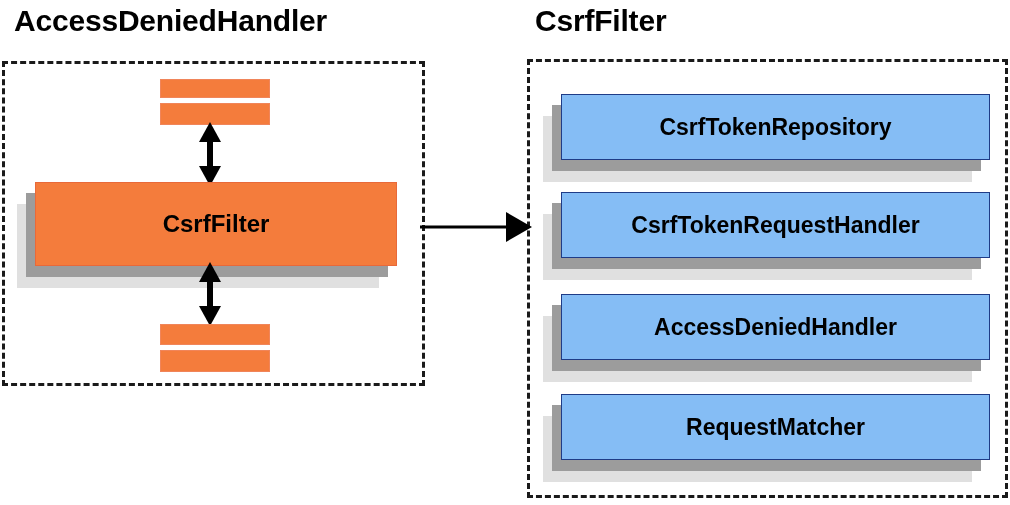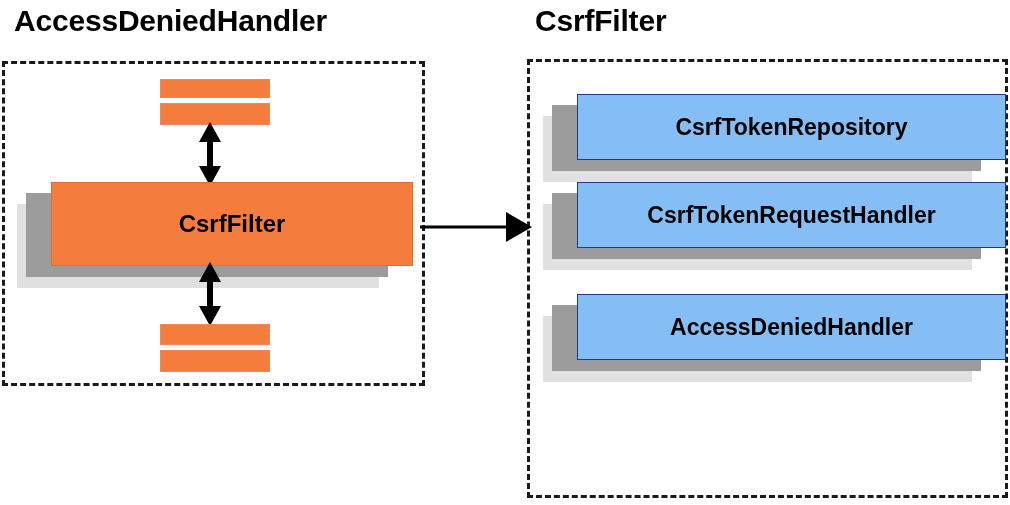--- a/index.html
+++ b/index.html
@@ -66,21 +66,20 @@
     background: #9c9c9c;
     transform: translate(-9px, 11px);
   }
   .node .face {
     display: flex;
     align-items: center;
     justify-content: center;
     font-weight: bold;
     color: #000000;
     white-space: nowrap;
-    margin-left: 16px;
   }
 
   
   .node-orange .face {
     background: #f47c3c;
     border: 1px solid #e8693a;
     font-size: 24px;
   }
   
   .node-blue .face {
@@ -90,21 +89,21 @@
   }
 
   
   #node-csrffilter-main {
     left: 35px; top: 182px; width: 362px; height: 84px;
   }
 
   
   .node-blue { left: 561px; width: 429px; height: 66px; }
   #node-csrftokenrepository    { top: 94px; }
-  #node-csrftokenrequesthandler{ top: 182px; }
+  #node-csrftokenrequesthandler{ top: 192px; }
   #node-accessdeniedhandler    { top: 294px; text-align: center; }
   #node-requestmatcher         { top: 394px; }
 
   
   .mini-bar {
     position: absolute;
     left: 160px;
     width: 110px;
     background: #f47c3c;
     border: 1px solid #f0855a;
@@ -177,14 +176,19 @@
     <div class="shadow-dark"></div>
     <div class="face">CsrfTokenRequestHandler</div>
   </div>
 
   <div class="node node-blue" id="node-accessdeniedhandler">
     <div class="shadow-light"></div>
     <div class="shadow-dark"></div>
     <div class="face">AccessDeniedHandler</div>
   </div>
 
+  <div class="node node-blue" id="node-requestmatcher">
+    <div class="shadow-light"></div>
+    <div class="shadow-dark"></div>
+    <div class="face">RequestMatcher</div>
+  </div>
 
 </div>
 
 </body></html>

